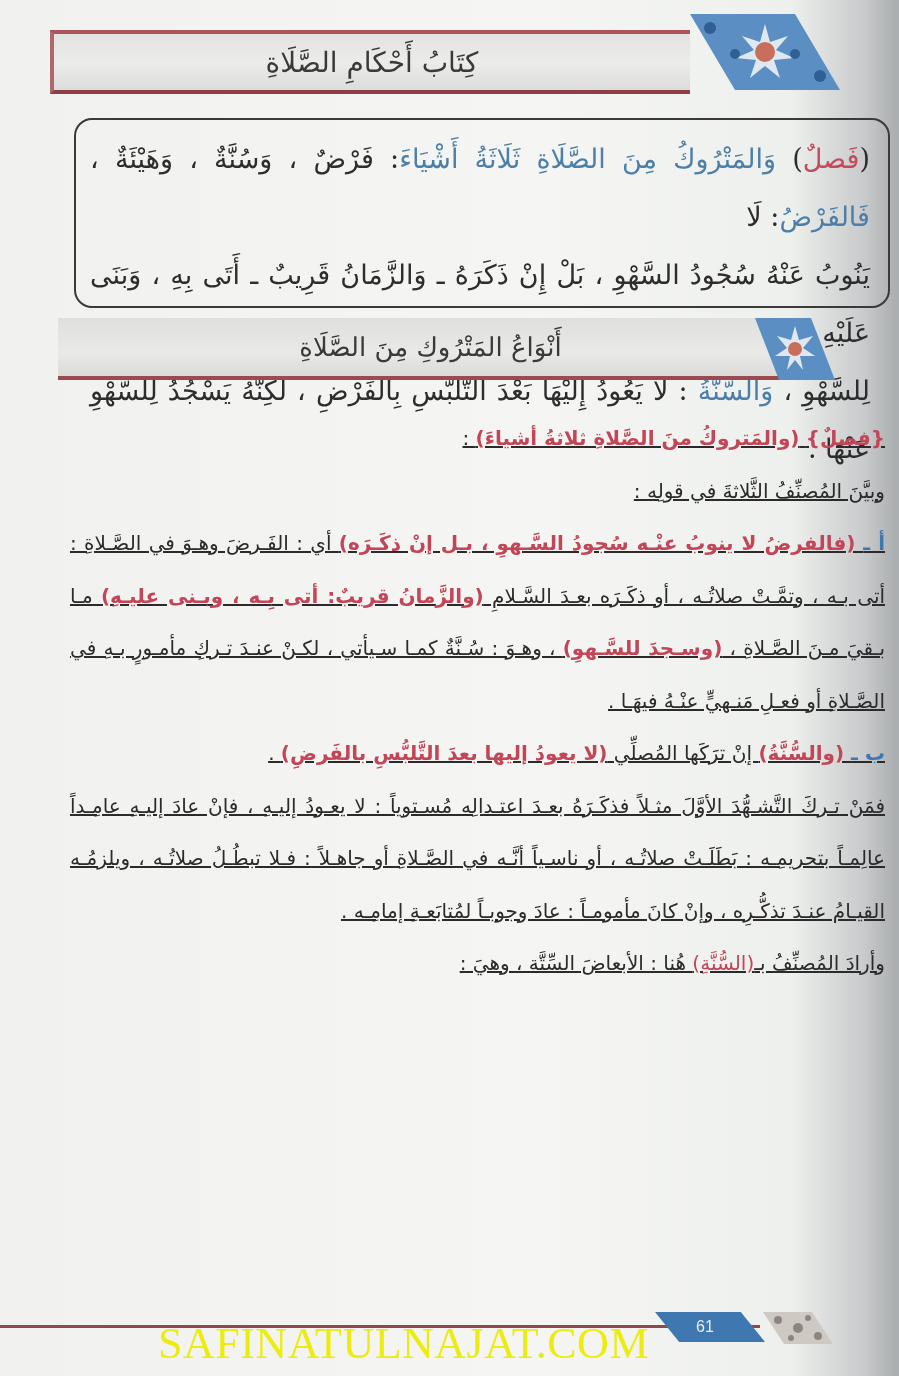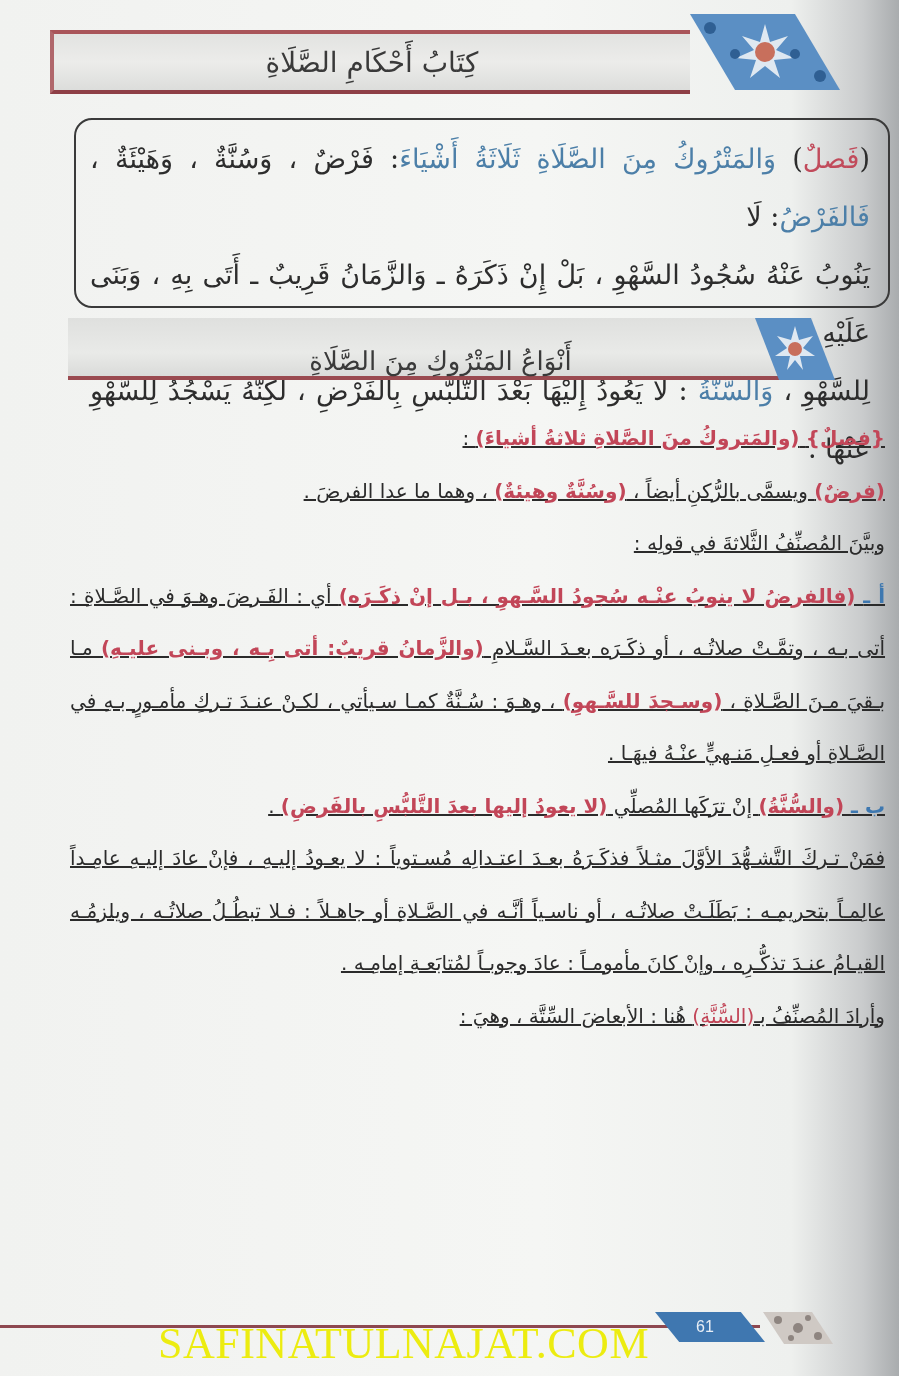--- a/index.html
+++ b/index.html
@@ -16,25 +16,25 @@
     border-bottom:4px solid #8e3f46;
     border-left:4px solid #b0676b;
     box-sizing:border-box;
     display:flex; align-items:center; justify-content:center;
   }
   .banner .title {
     font-family:"DejaVu Serif", serif; font-size:28px; color:#3a3a3a;
     direction:rtl;
   }
   .banner2 {
-    position:absolute; left:68px; height:62px;
+    position:absolute; left:58px; height:62px;
     background: linear-gradient(180deg,#dfe0de 0%,#e9eae8 60%,#dadbd9 100%);
     border-bottom:4px solid #9a4a50;
     box-sizing:border-box;
-    display:flex; align-items:flex-end; justify-content:center;
+    display:flex; align-items:center; justify-content:center;
   }
   .banner2 .title {
     font-family:"DejaVu Serif", serif; font-size:26px; color:#3a3a3a; direction:rtl;
   }
   .ornament {
     position:absolute;
     clip-path: polygon(0 0, 70% 0, 100% 100%, 30% 100%);
   }
   .boxed {
     position:absolute; left:64px; top:118px; width:816px; height:190px;
@@ -120,23 +120,20 @@
     <polygon points="40,8 44,22 58,18 48,30 60,38 45,38 48,52 40,42 32,52 35,38 20,38 32,30 22,18 36,22" fill="#dfe8f1"></polygon>
     <circle cx="40" cy="31" r="7" fill="#c86f5c"></circle>
   </svg>
 </div>
 
 <div class="body-text">
   <p>
     <span class="hl">{فصلٌ}</span>
     <span class="hl">(والمَتروكُ منَ الصَّلاةِ ثلاثةُ أشياءَ)</span><span> :</span>
   </p>
-  <p>
-    <span class="hl">(فرضٌ)</span><span> ويسمَّى بالرُّكنِ أيضاً ، </span><span class="hl">(وسُنَّةٌ وهيئةٌ)</span><span> ، وهما ما عدا الفرضَ .</span>
-  </p>
   <p>وبيَّنَ المُصنِّفُ الثَّلاثةَ في قولِه :</p>
   <p>
     <span class="bullet">أ ـ</span><span class="hl"> (فالفرضُ لا ينوبُ عنْـه سُجودُ السَّـهوِ ، بـل إنْ ذكَـرَه)</span><span> أي : الفَـرضَ وهـوَ في الصَّـلاةِ : أتى بـه ، وتمَّـتْ صلاتُـه ، أو ذكَـرَه بعـدَ السَّـلامِ </span><span class="hl">(والزَّمانُ قريبٌ: أتى بِـه ، وبـنى عليـهِ)</span><span> مـا بـقيَ مـنَ الصَّـلاةِ ، </span><span class="hl">(وسـجدَ للسَّـهوِ)</span><span> ، وهـوَ : سُـنَّةٌ كمـا سـيأتي ، لكـنْ عنـدَ تـركِ مأمـورٍ بـهِ في الصَّـلاةِ أو فعـلِ مَنـهيٍّ عنْـهُ فيهَـا .</span>
   </p>
   <p>
     <span class="bullet">ب ـ</span><span class="hl"> (والسُّنَّةُ)</span><span> إنْ ترَكَها المُصلِّي </span><span class="hl">(لا يعودُ إليها بعدَ التَّلبُّسِ بالفَرضِ)</span><span> .</span>
   </p>
   <p>فمَنْ تـركَ التَّشـهُّدَ الأوَّلَ مثـلاً فذكَـرَهُ بعـدَ اعتـدالِه مُسـتوياً : لا يعـودُ إليـهِ ، فإنْ عادَ إليـهِ عامِـداً عالِمـاً بتحريمِـه : بَطَلَـتْ صلاتُـه ، أو ناسـياً أنَّـه في الصَّـلاةِ أو جاهـلاً : فـلا تبطُـلُ صلاتُـه ، ويلزمُـه القيـامُ عنـدَ تذكُّـرِه ، وإنْ كانَ مأمومـاً : عادَ وجوبـاً لمُتابَعـةِ إمامِـه .</p>
   <p>
     <span>وأرادَ المُصنِّفُ بـ</span><span class="hl" style="font-weight:normal">(السُّنَّةِ)</span><span> هُنا : الأبعاضَ السِّتَّة ، وهيَ :</span>

